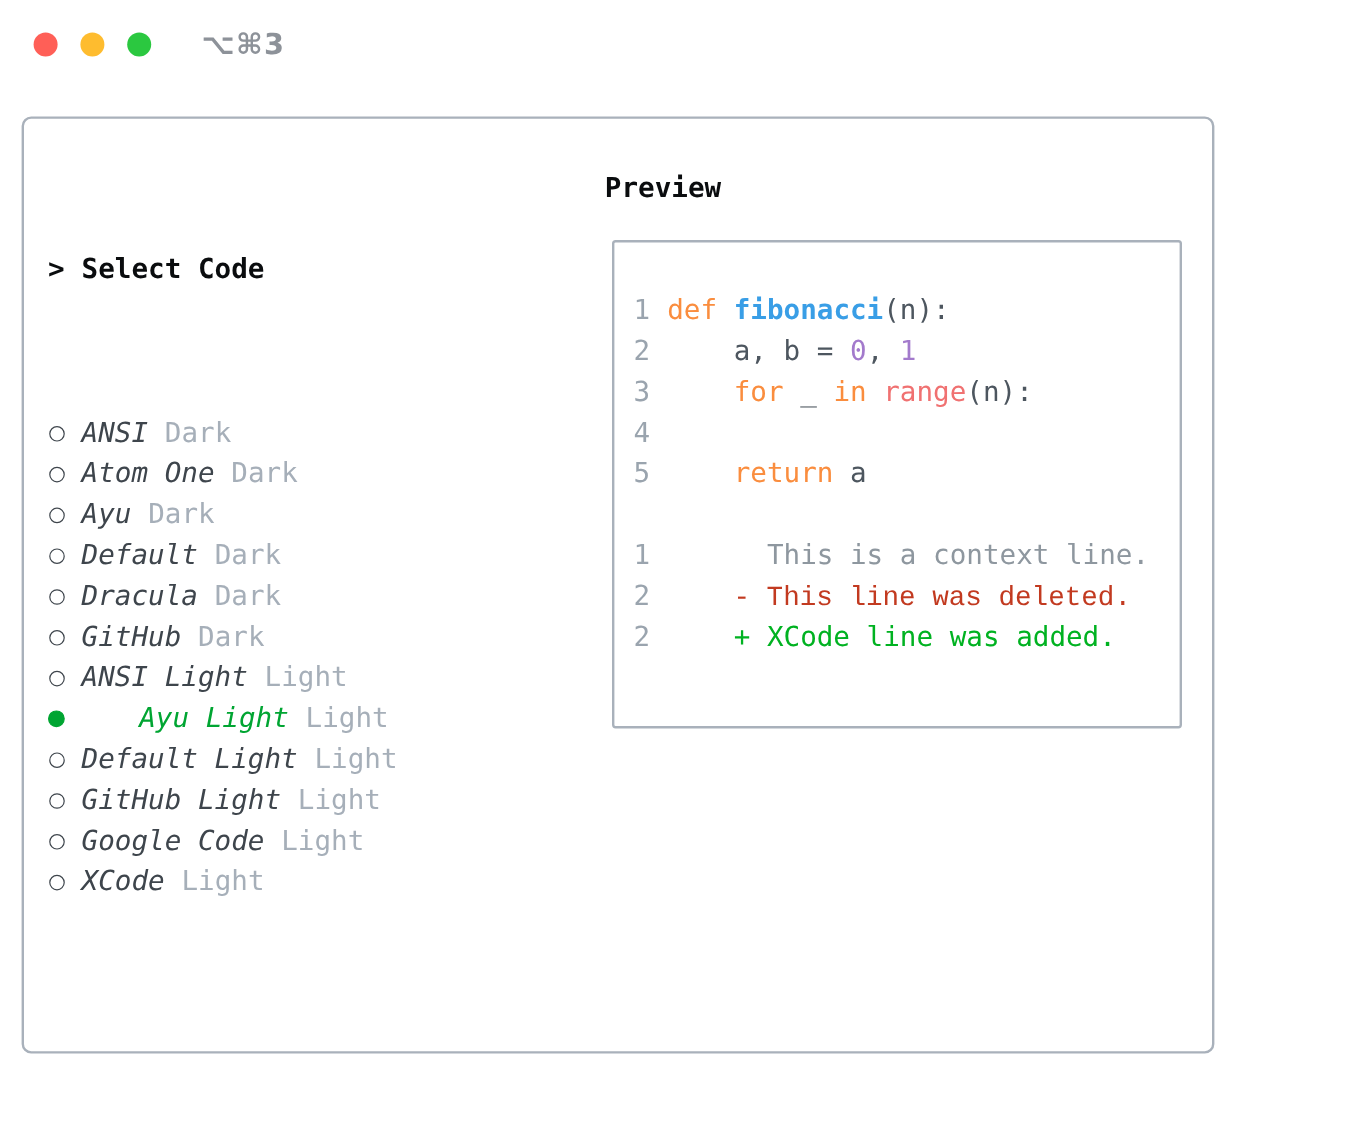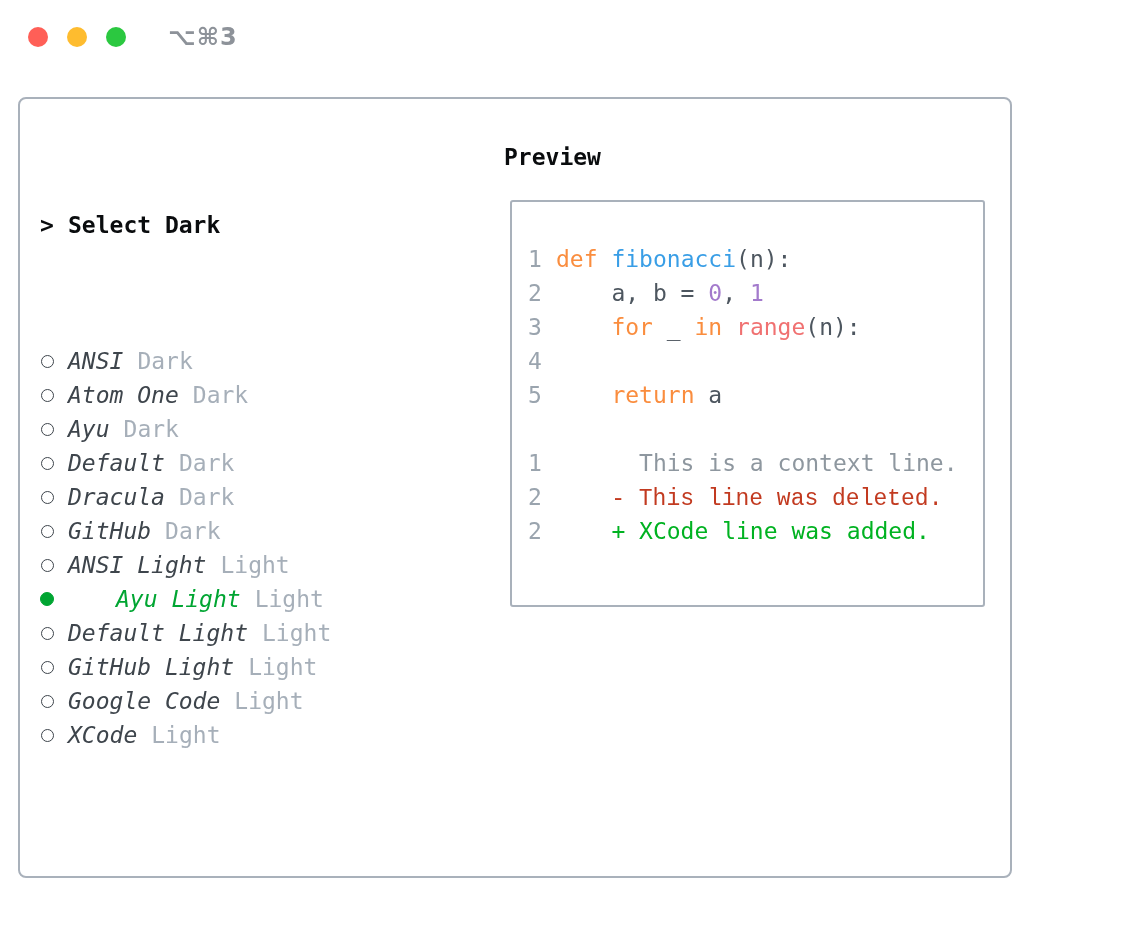--- a/index.html
+++ b/index.html
@@ -40,21 +40,21 @@
   
   .preview-title{position:absolute; left:484px; top:41px; height:34px; line-height:34px; font-weight:bold; color:var(--heading);}
   .preview-box{
     position:absolute; left:490px; top:101px; width:475px; height:407px;
     border:2px solid var(--border); border-radius:3px; box-sizing:border-box;
     padding:40px 0 0 16px; overflow:hidden;
   }
   .code-line{display:flex; height:34px; white-space:pre;}
   .lineno{width:14px; flex:0 0 14px; color:var(--lineno);}
   .code{margin-left:14px;}
-  .seg-kw{color:var(--kw);} .seg-fn{color:var(--fn);} .seg-call{color:var(--call);}
+  .seg-kw{color:var(--kw);} .seg-fn{color:var(--fn);font-weight:bold;} .seg-call{color:var(--call);}
   .seg-num{color:var(--num);} .seg-fg{color:var(--fg);}
   .seg-ctx{color:var(--ctx);} .seg-del{color:var(--del);font-family:Liberation Mono, monospace;} .seg-add{color:var(--add);}
 </style>
 </head>
 <body>
 
 <div class="window">
 
   <div class="titlebar">
     <div class="lights">
@@ -63,21 +63,21 @@
       <span class="light green"></span>
     </div>
     <div class="window-title">⌥⌘3</div>
   </div>
 
   <div class="main-box">
 
     <div class="left-col">
       <div class="row">
         <span class="prefix"><span class="cursor-char">&gt;</span></span>
-        <span class="list-title">Select Dark</span>
+        <span class="list-title">Select Code</span>
       </div>
 
       <div id="theme-list"><div class="row"><span class="prefix"><span class="bullet"></span></span><span class="name">ANSI</span><span class="variant">Dark</span></div><div class="row"><span class="prefix"><span class="bullet"></span></span><span class="name">Atom One</span><span class="variant">Dark</span></div><div class="row"><span class="prefix"><span class="bullet"></span></span><span class="name">Ayu</span><span class="variant">Dark</span></div><div class="row"><span class="prefix"><span class="bullet"></span></span><span class="name">Default</span><span class="variant">Dark</span></div><div class="row"><span class="prefix"><span class="bullet"></span></span><span class="name">Dracula</span><span class="variant">Dark</span></div><div class="row"><span class="prefix"><span class="bullet"></span></span><span class="name">GitHub</span><span class="variant">Dark</span></div><div class="row"><span class="prefix"><span class="bullet"></span></span><span class="name">ANSI Light</span><span class="variant">Light</span></div><div class="row"><span class="prefix"><span class="bullet on"></span></span><span class="name sel">Ayu Light</span><span class="variant">Light</span></div><div class="row"><span class="prefix"><span class="bullet"></span></span><span class="name">Default Light</span><span class="variant">Light</span></div><div class="row"><span class="prefix"><span class="bullet"></span></span><span class="name">GitHub Light</span><span class="variant">Light</span></div><div class="row"><span class="prefix"><span class="bullet"></span></span><span class="name">Google Code</span><span class="variant">Light</span></div><div class="row"><span class="prefix"><span class="bullet"></span></span><span class="name">XCode</span><span class="variant">Light</span></div></div>
 
       <div class="spacer"></div>
 
       
 
       
 

